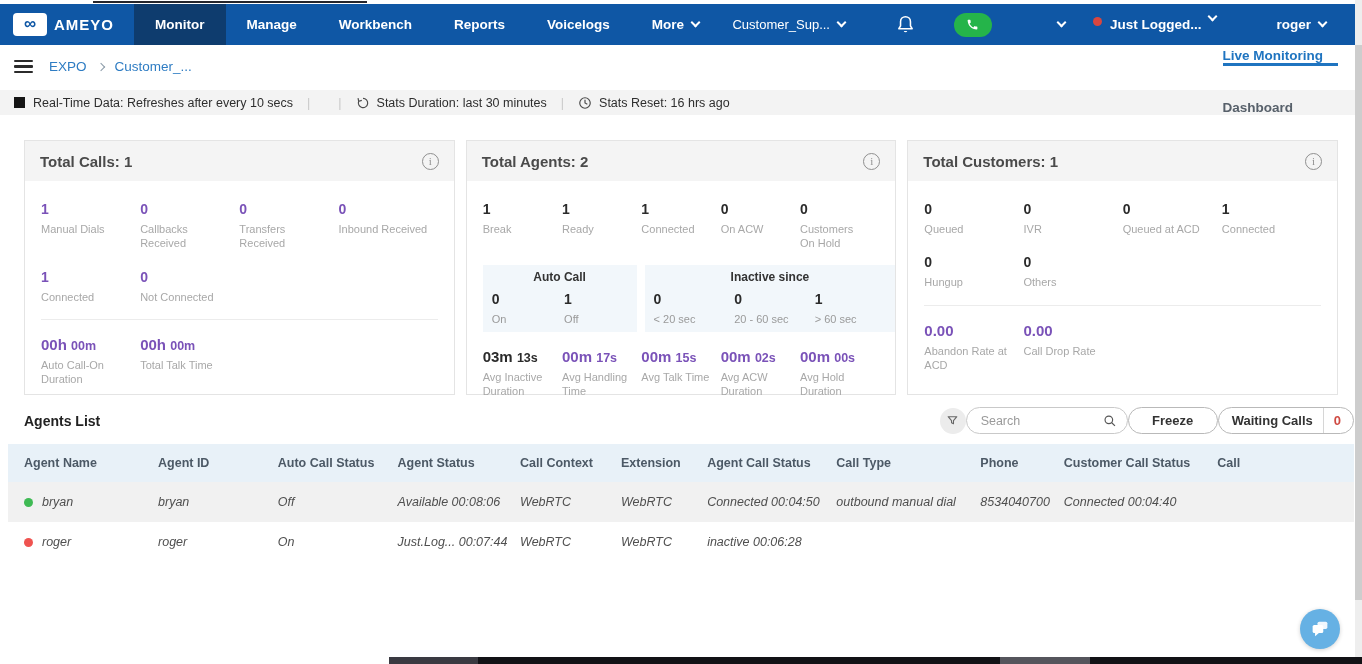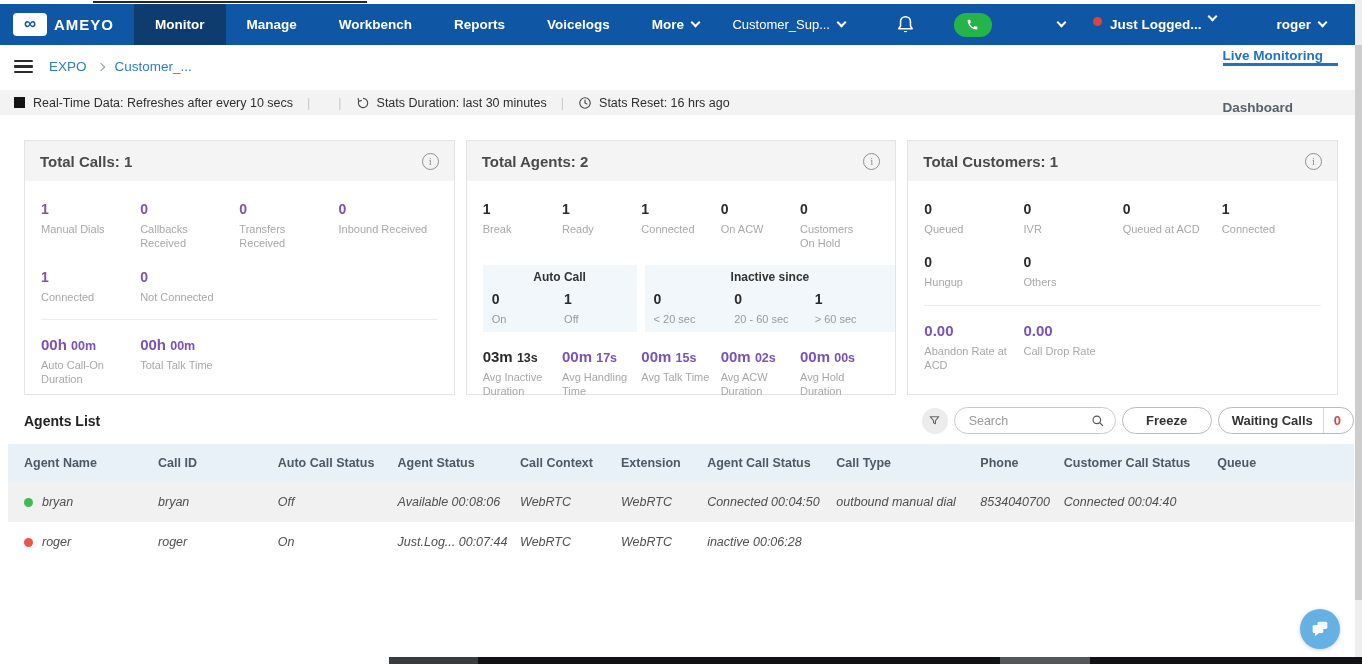--- a/index.html
+++ b/index.html
@@ -74,21 +74,21 @@
   .subpanel.span3 { grid-column:span 3; margin-right:-16px; }
   .subpanel-title { text-align:center; font-size:12px; font-weight:700; color:#333; padding:5px 0 7px; }
   .subpanel .grid2 { display:grid; grid-template-columns:repeat(2,1fr); padding-left:9px; }
   .subpanel .grid3 { display:grid; grid-template-columns:repeat(3,1fr); padding-left:9px; }
   .subpanel .stat .v { color:#2b2b2b; }
   .subpanel .stat .lbl { color:#9a9a9a; }
 
   
   .list-header { display:flex; align-items:center; margin:12px 8px 0; padding-left:16px; }
   .list-title { font-size:14px; font-weight:700; color:#222; }
-  .list-controls { margin-left:auto; display:flex; align-items:center; gap:6px; }
+  .list-controls { margin-left:auto; display:flex; align-items:center; }
   .filter-btn { width:26px; height:26px; border-radius:50%; background:#ececec; display:flex; align-items:center; justify-content:center; cursor:pointer; }
   .search-pill { display:flex; align-items:center; border:1px solid #c9c9c9; border-radius:14px; height:27px; padding:0 10px 0 14px; width:162px; background:#fff; }
   .search-pill input { border:none; outline:none; flex:1; font-size:12.5px; font-family:"Liberation Sans",sans-serif; color:#333; background:transparent; min-width:0; }
   .search-pill input::placeholder { color:#9a9a9a; }
   .btn-pill { border:1px solid #b9b9b9; border-radius:14px; height:27px; display:flex; align-items:center; justify-content:center; font-size:13px; font-weight:600; color:#333; background:#fff; cursor:pointer; }
   .freeze-btn { width:90px; }
   .waiting-pill { padding:0; overflow:hidden; }
   .waiting-label { padding:0 10px 0 13px; }
   .waiting-div { width:1px; align-self:stretch; background:#d6d6d6; }
   .waiting-count { padding:0 12px 0 10px; color:#cf4a42; font-weight:700; }
@@ -432,30 +432,30 @@
         <col style="width:6.4%">
         <col style="width:9.6%">
         <col style="width:10.7%">
       <col style="width:6.2%">
         <col style="width:11.4%">
         <col style="width:10.6%">
     </colgroup>
     <thead>
       <tr>
         <th>Agent Name</th>
-        <th>Call ID</th>
+        <th>Agent ID</th>
         <th>Auto Call Status</th>
         <th>Agent Status</th>
         <th>Call Context</th>
         <th>Extension</th>
         <th>Agent Call Status</th>
         <th>Call Type</th>
         <th>Phone</th>
         <th>Customer Call Status</th>
-        <th>Queue</th>
+        <th>Call</th>
       </tr>
     </thead>
     <tbody>
       <tr class="row-a">
         <td><span class="pdot green"></span><span>bryan</span></td>
         <td>bryan</td>
         <td>Off</td>
         <td>Available 00:08:06</td>
         <td>WebRTC</td>
         <td>WebRTC</td>

